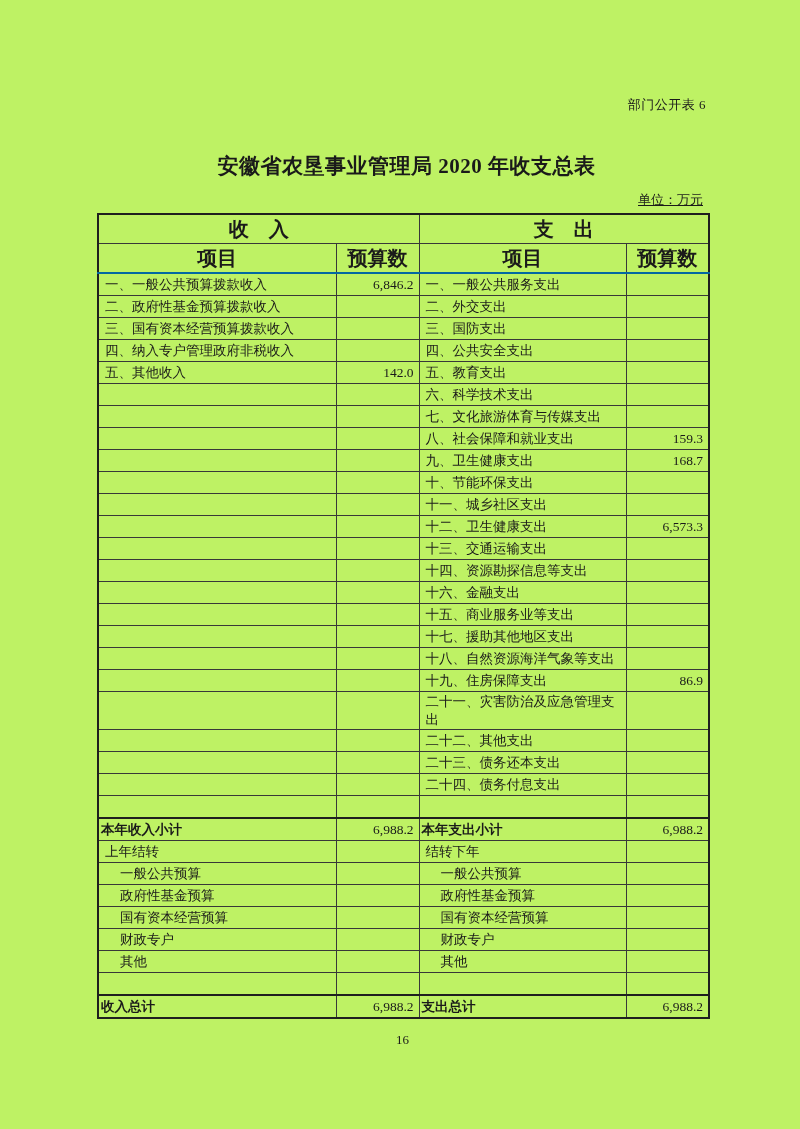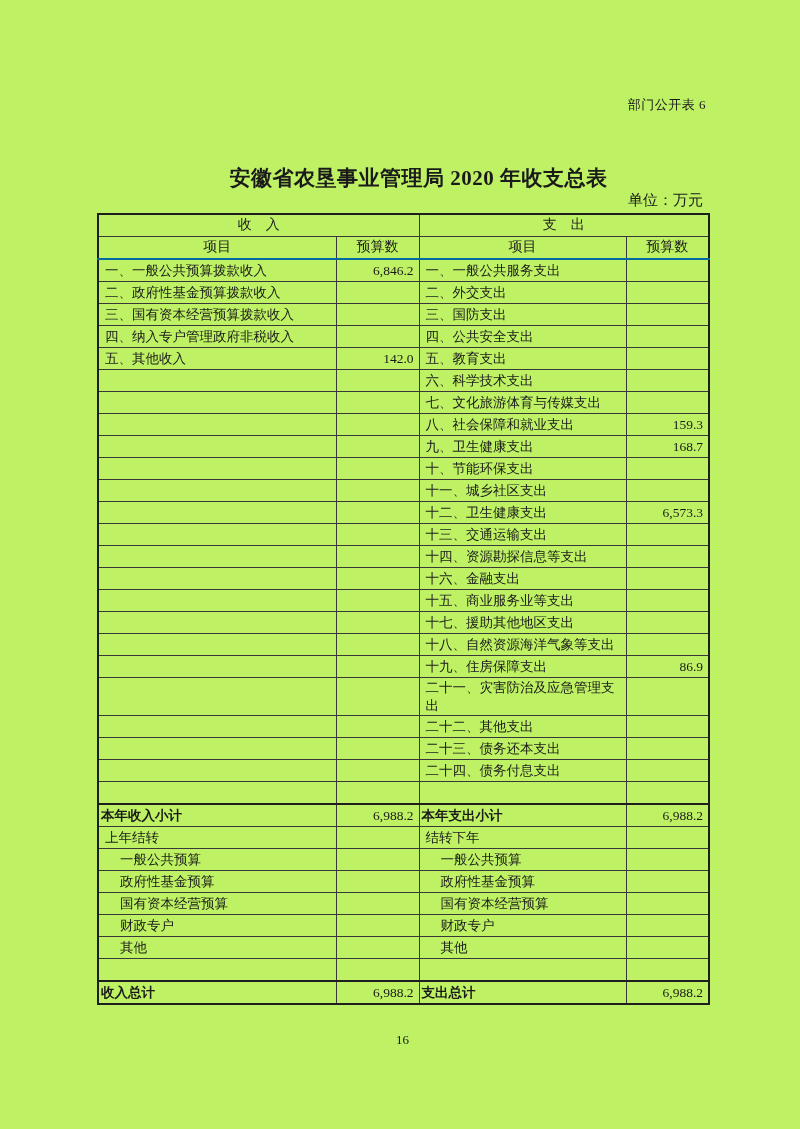--- a/index.html
+++ b/index.html
@@ -17,51 +17,52 @@
   }
   .doc-label {
     position: absolute;
     top: 96px; right: 94px;
     font-size: 13px;
     letter-spacing: 0.5px;
   }
   .title {
     position: absolute;
     top: 148px; left: 97px; width: 611px;
-    margin: 16px;
+    margin: 4px;
     text-align: center;
     font-size: 21px;
     font-weight: bold;
     letter-spacing: 0.5px;
   }
   .unit-note {
     position: absolute;
     top: 191px; right: 97px;
-    font-size: 15px;
+    font-size: 13px;
+    text-decoration: underline;
   }
   table.budget {
     position: absolute;
     top: 213px; left: 97px;
     width: 611px;
     border-collapse: collapse;
     table-layout: fixed;
     font-size: 13.5px;
     border: 2px solid #1f1f1f;
   }
   .budget th, .budget td {
     border: 1px solid #383838;
     height: 19px;
     line-height: 1.3;
     padding: 1px 4px;
     overflow: hidden;
     vertical-align: middle;
   }
   .budget thead th {
-    font-weight: normal;
-    font-size: 14px;
+    font-weight: bold;
+    font-size: 20px;
   }
   .budget thead tr.colnames th { border-bottom: 2px solid #0369a1; }
   .budget td.item  { text-align: left;  padding-left: 6px;  padding-right: 2px; }
   .budget td.value { text-align: right; padding-right: 5px; }
   tr.r-indent td.item { padding-left: 21px; }
   tr.r-subtotal td.item, tr.r-total td.item {
     text-align: left;
     font-weight: bold;
     padding-left: 2px;
   }

